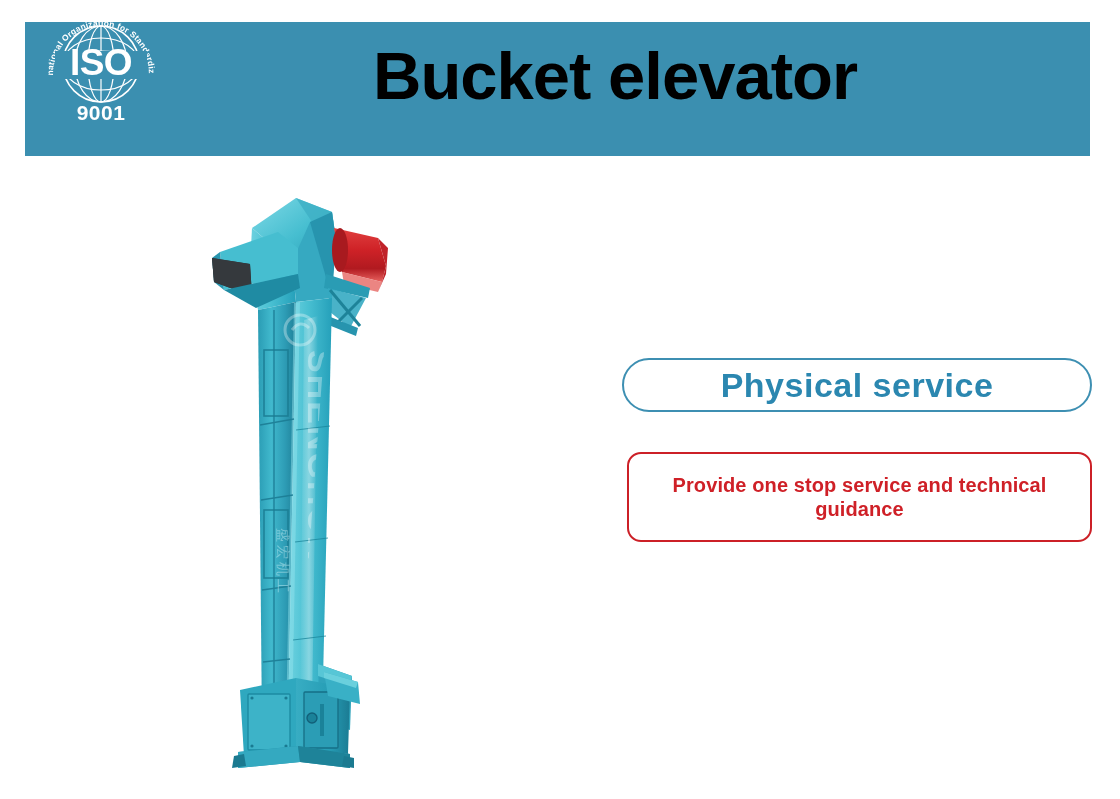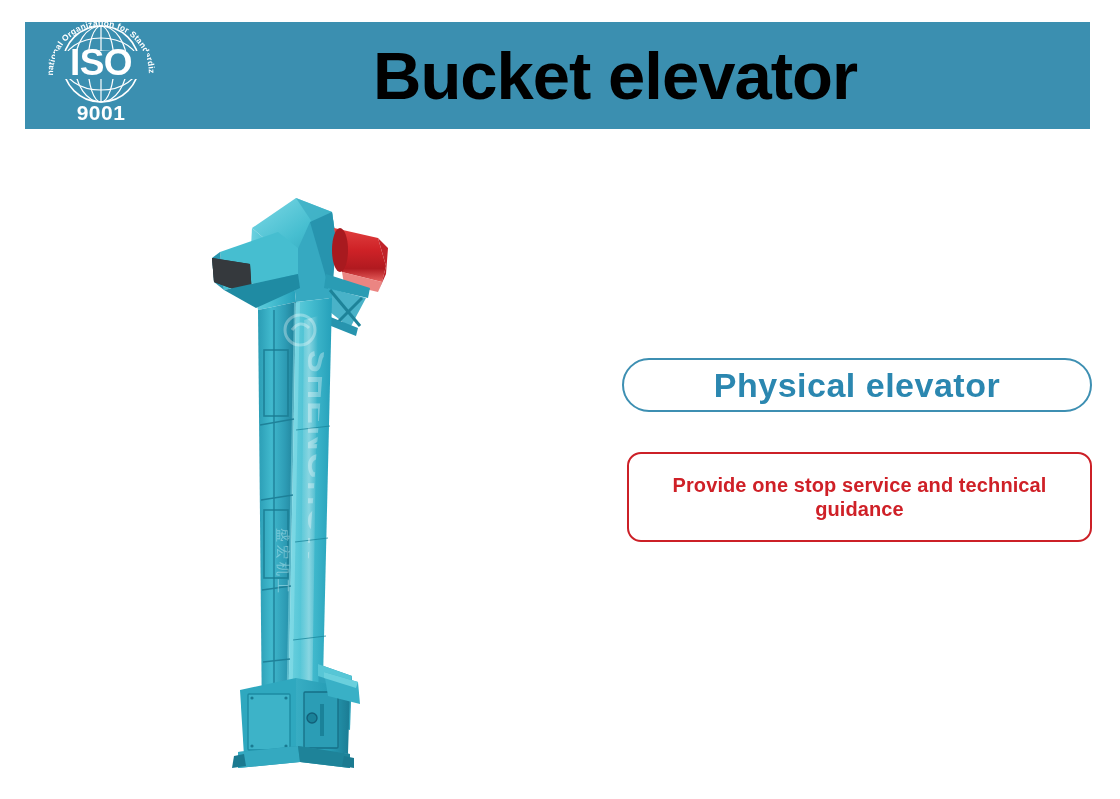--- a/index.html
+++ b/index.html
@@ -15,21 +15,21 @@
     font-family: "Liberation Sans", sans-serif;
     -webkit-font-smoothing: antialiased;
   }
 
   
   .header-band {
     position: absolute;
     left: 25px;
     top: 22px;
     width: 1065px;
-    height: 107px;
+    height: 134px;
     background: #3b8fb0;
   }
   .header-title {
     position: absolute;
     left: 180px;
     top: 0;
     width: 820px;
     height: 107px;
     display: flex;
     align-items: center;
@@ -281,18 +281,18 @@
     <polygon points="38,582 98,576 150,584 150,598 100,592 38,598" fill="#2796ad"></polygon>
     <polygon points="38,582 98,576 100,592 38,598" fill="#34a9c0"></polygon>
     <polygon points="98,576 150,584 150,598 100,592" fill="#1e8399"></polygon>
 
     <polygon points="34,586 44,584 46,596 32,598" fill="#1b7a90"></polygon>
     <polygon points="144,586 154,588 154,598 142,596" fill="#1b7a90"></polygon>
   </svg>
 </div>
 
 <div class="pill-box">
-  <span class="pill-box-label">Physical elevator</span>
+  <span class="pill-box-label">Physical service</span>
 </div>
 
 <div class="red-box">
   <span class="red-box-label">Provide one stop service and technical guidance</span>
 </div>
 
 </body></html>

